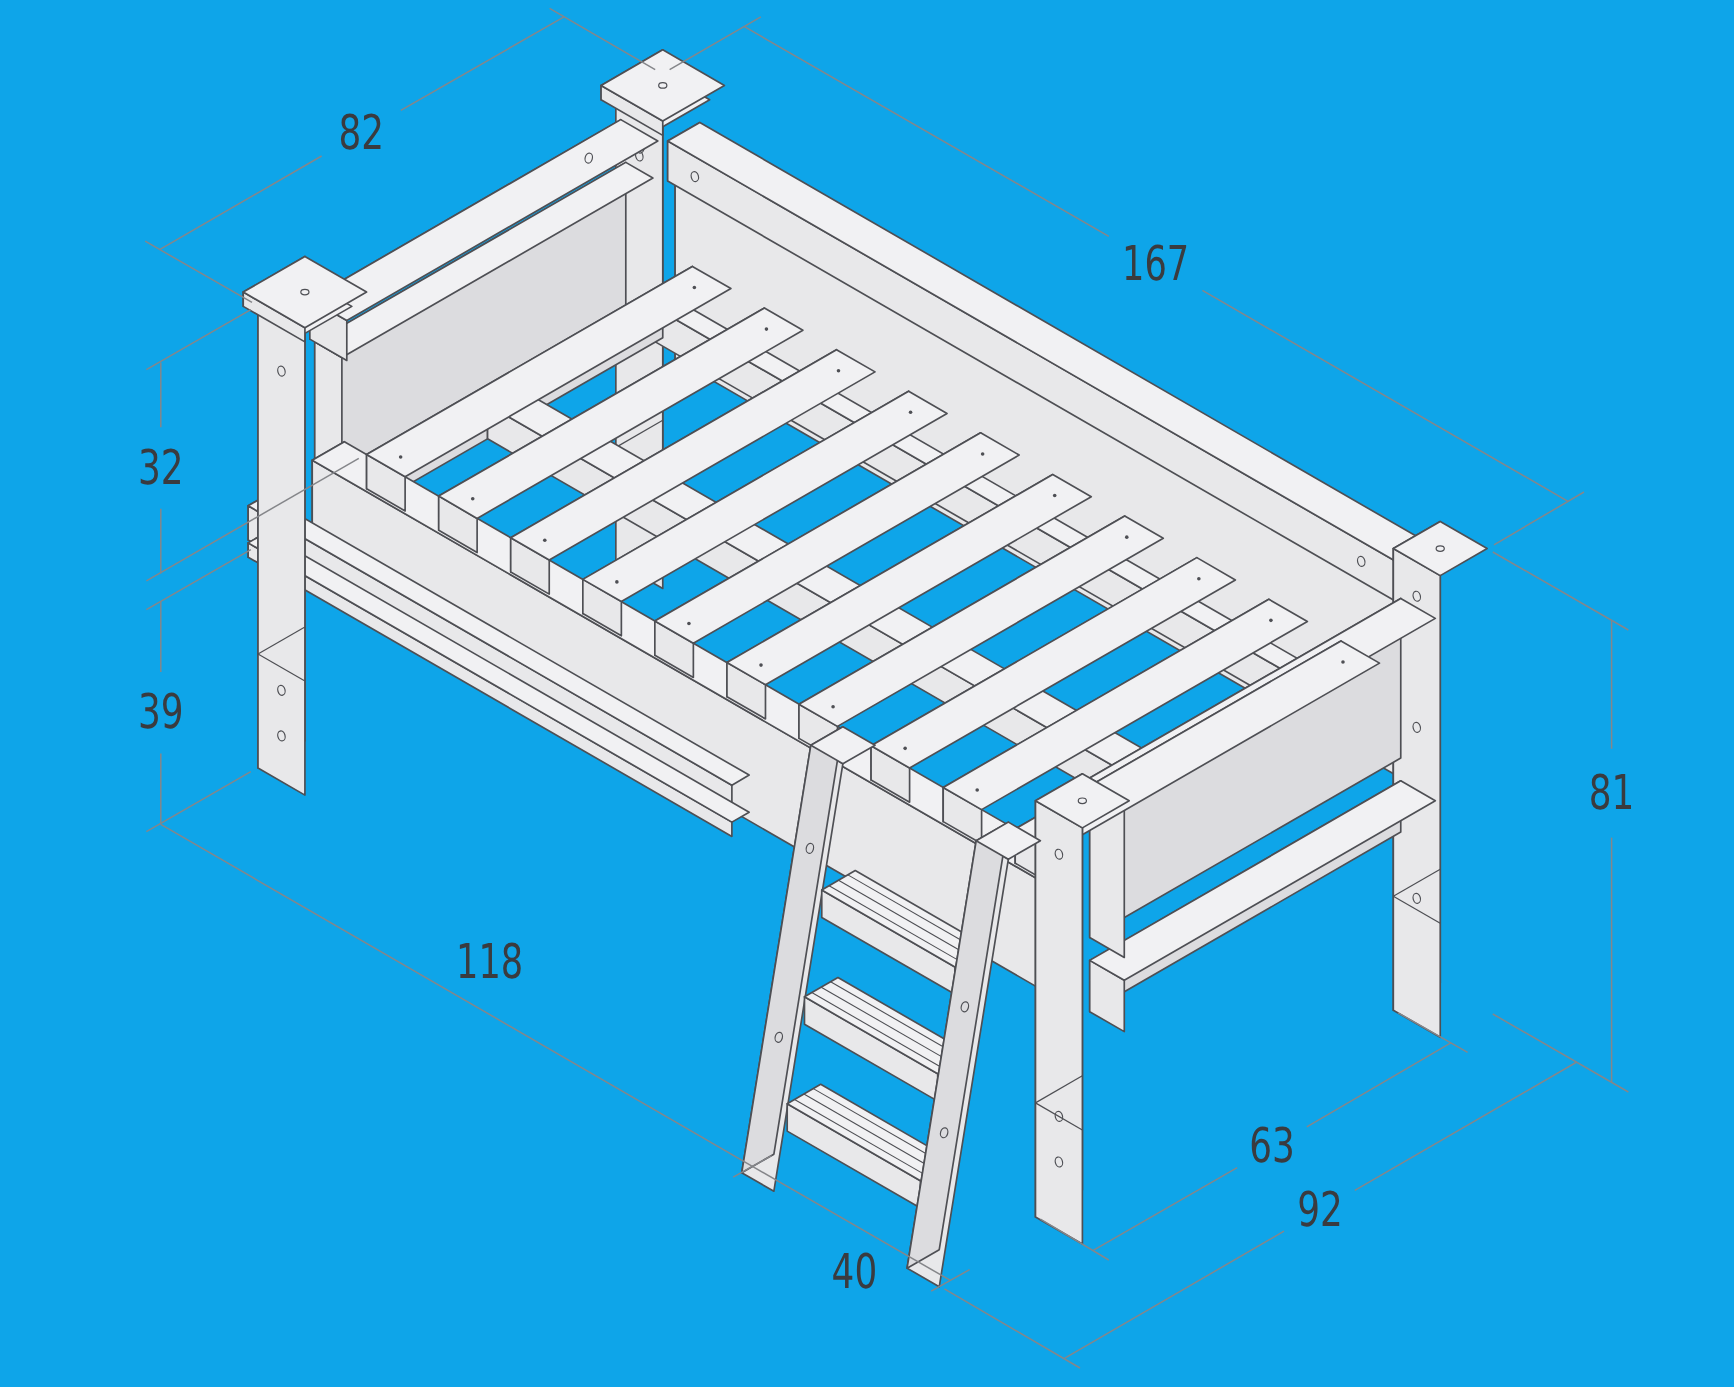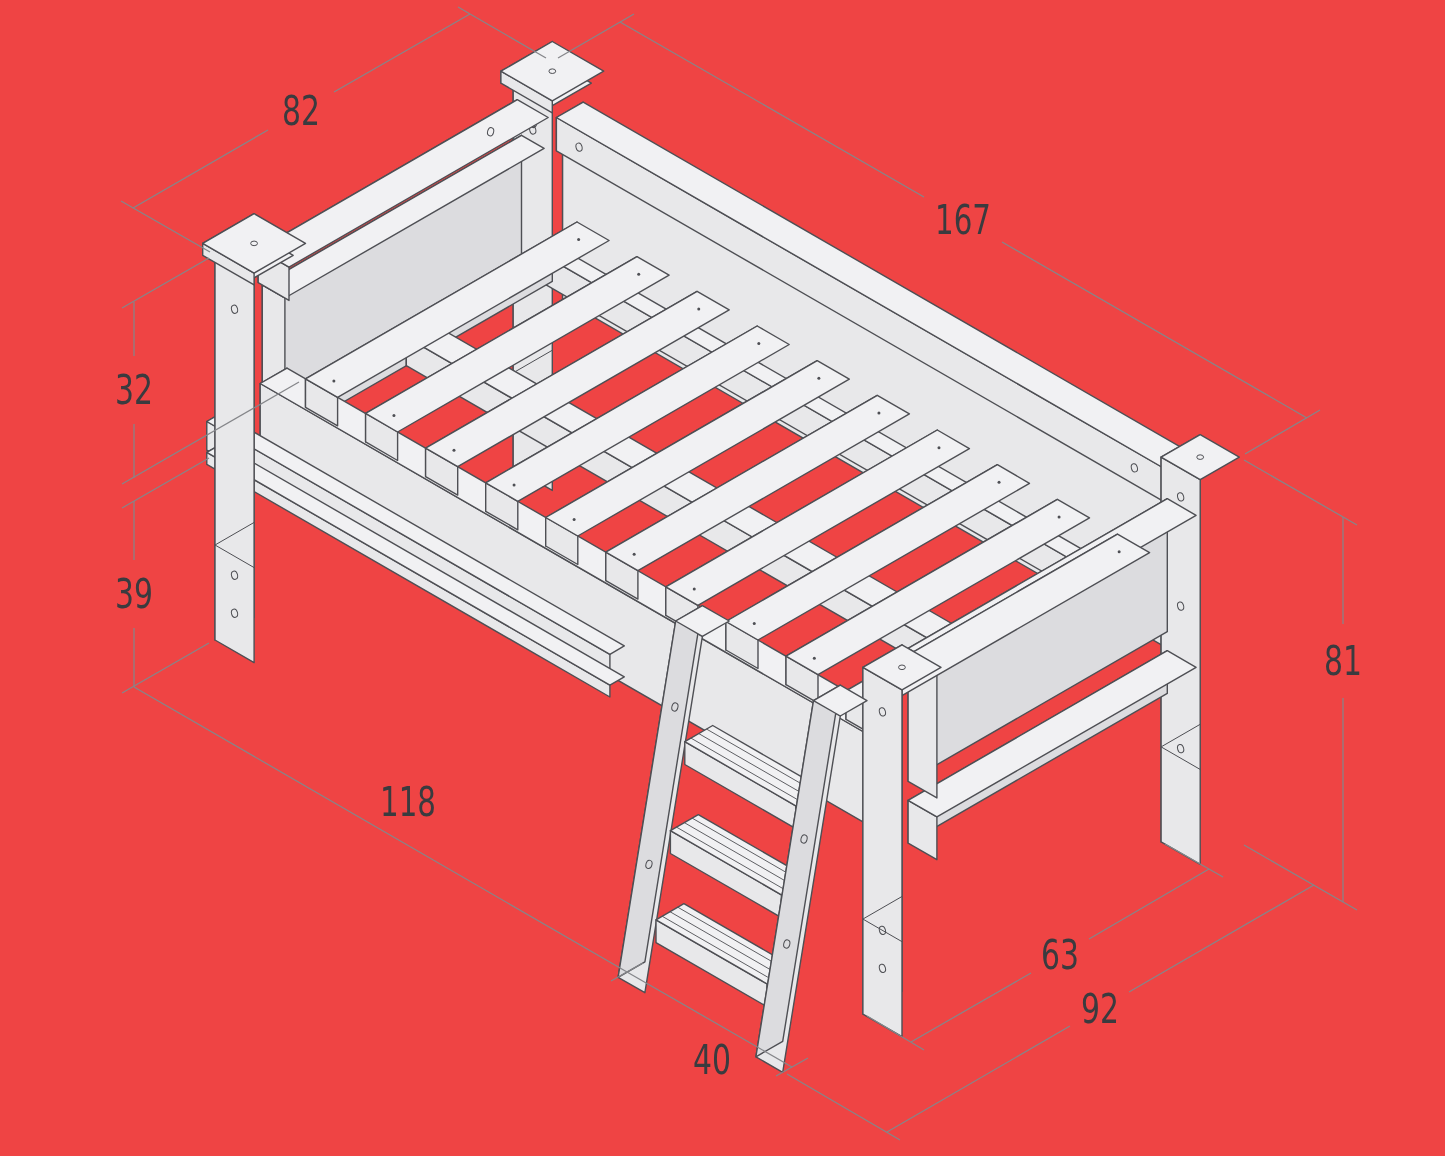--- a/index.html
+++ b/index.html
@@ -1,16 +1,16 @@
 <!DOCTYPE html>
 <html><head>
 <meta charset="utf-8">
 <style>
   html,body{margin:0;padding:0;background:#ffffff;}
-  .stage{position:relative;width:1445px;height:1156px;background:#ef4444;overflow:hidden;}
+  .stage{position:relative;width:1445px;height:1156px;background:#0ea5e9;overflow:hidden;}
   svg{display:block;}
   .dim-label{font-family:"DejaVu Sans",sans-serif;font-size:40px;font-weight:400;}
 </style>
 </head>
 <body>
 
 <div class="stage">
   <svg width="1445" height="1156" viewBox="0 0 1445 1156">
     <g id="bed-geometry">
         <path d="M513.2 467.8 L552.3 445.3 L552.3 60.5 L513.2 83.1 Z" fill="#dcdcdf" stroke="#4e4f54" stroke-width="1.4" stroke-linejoin="round"></path>

